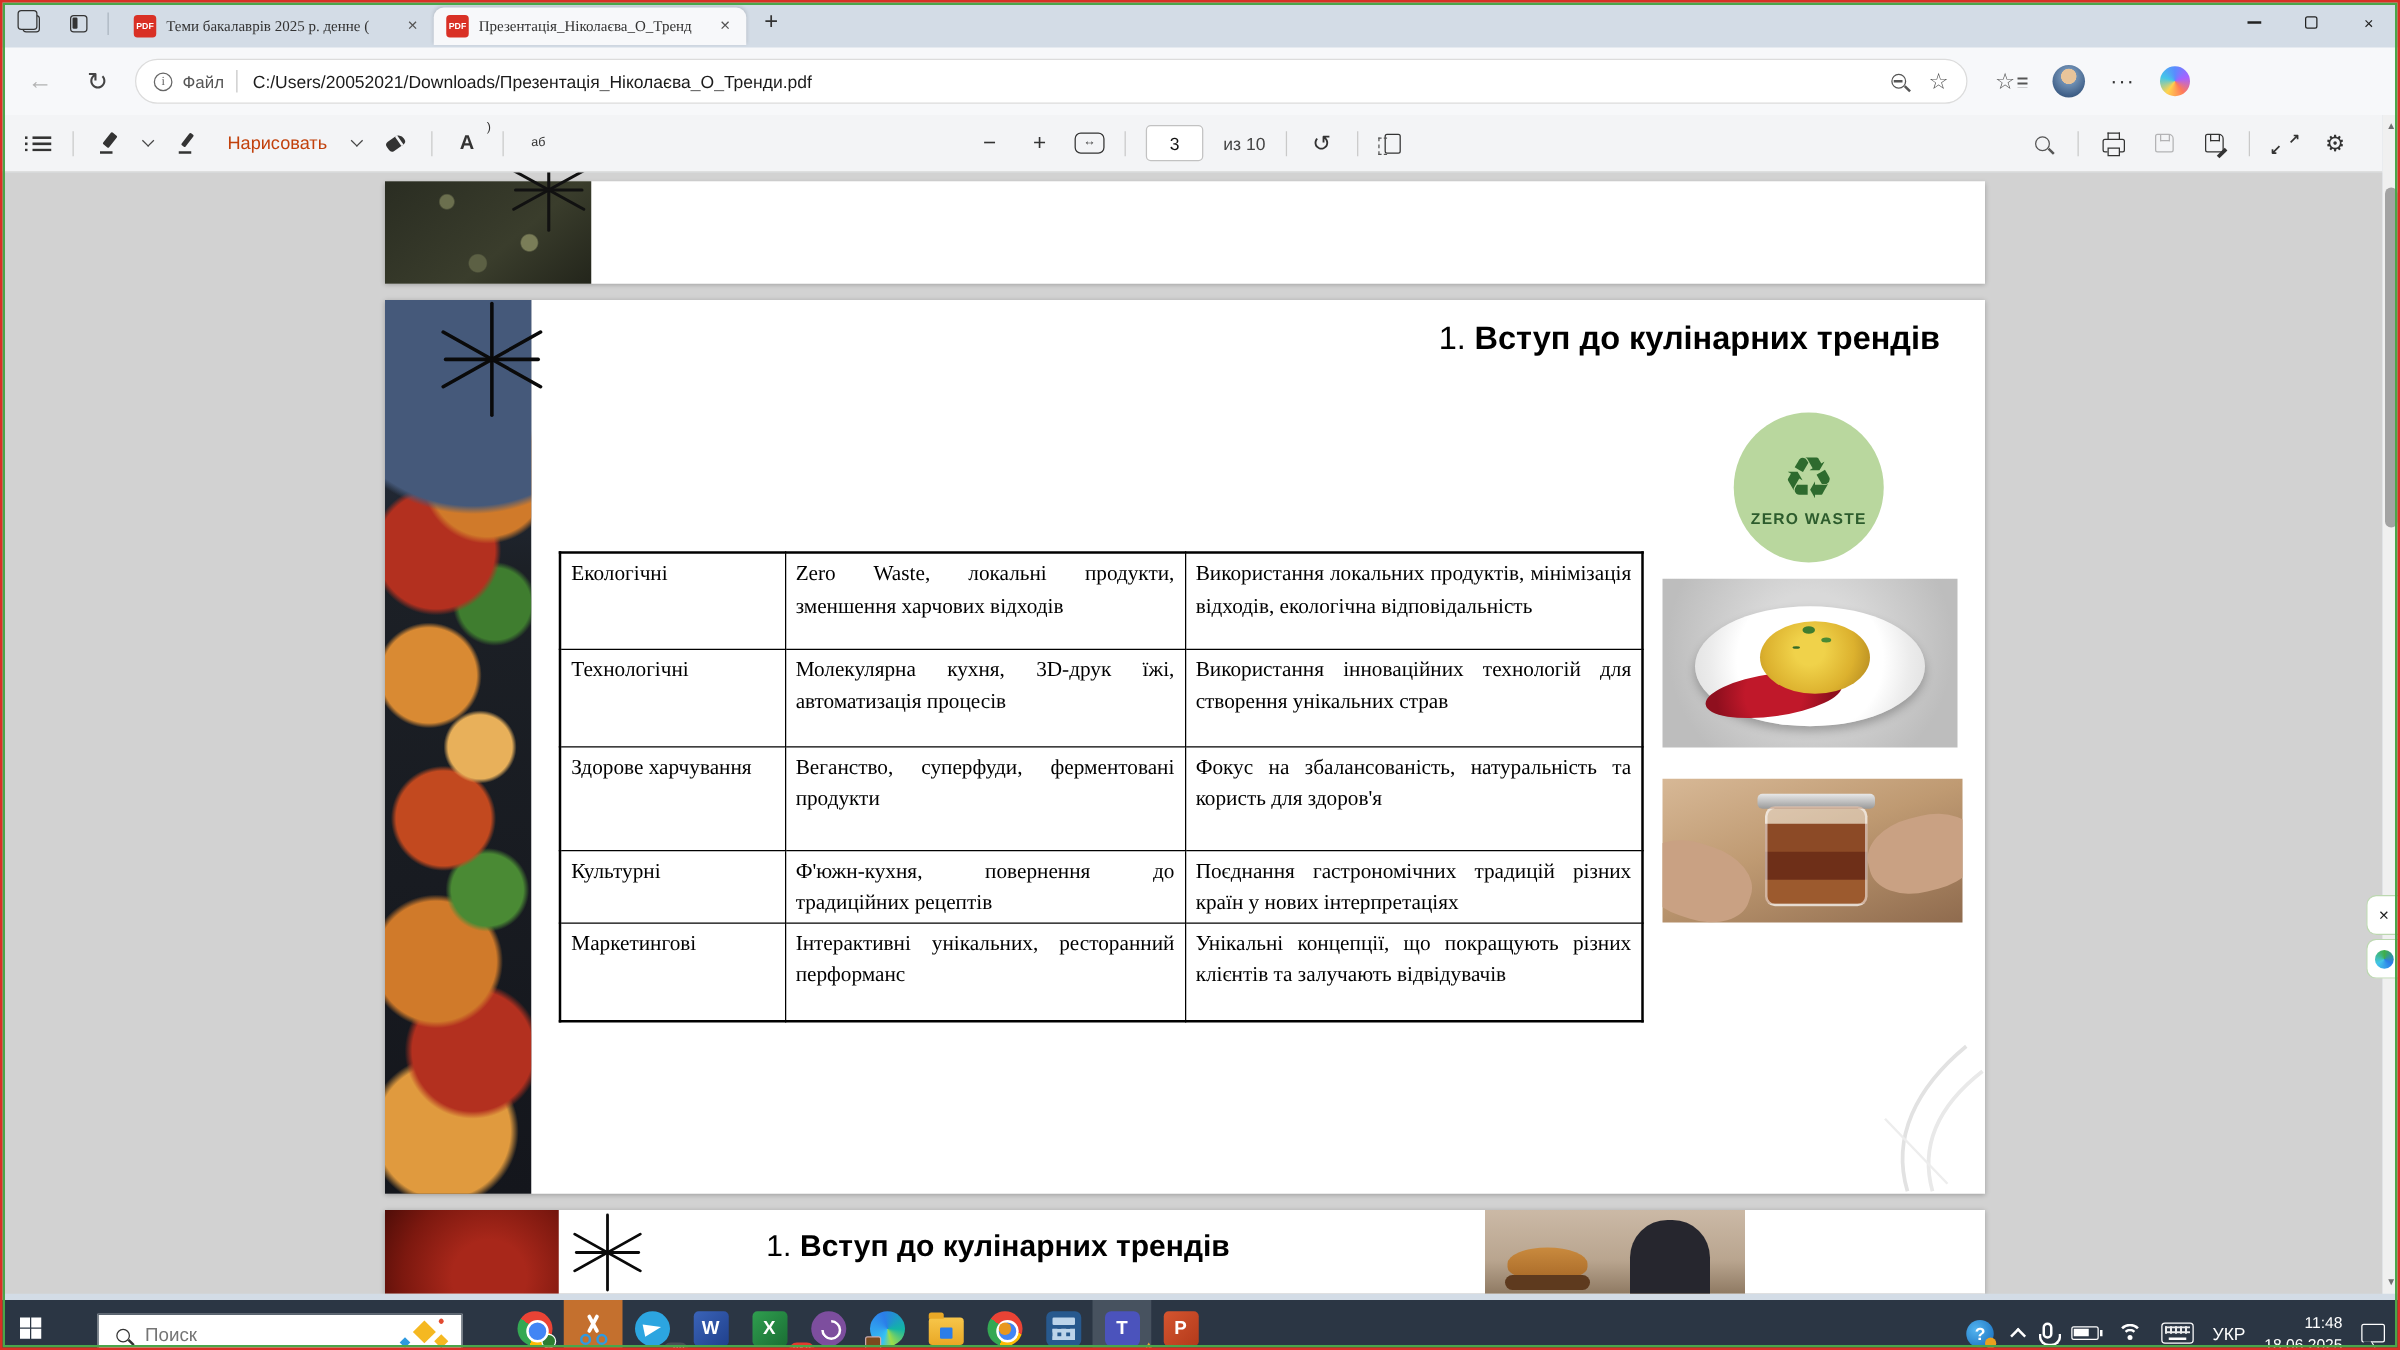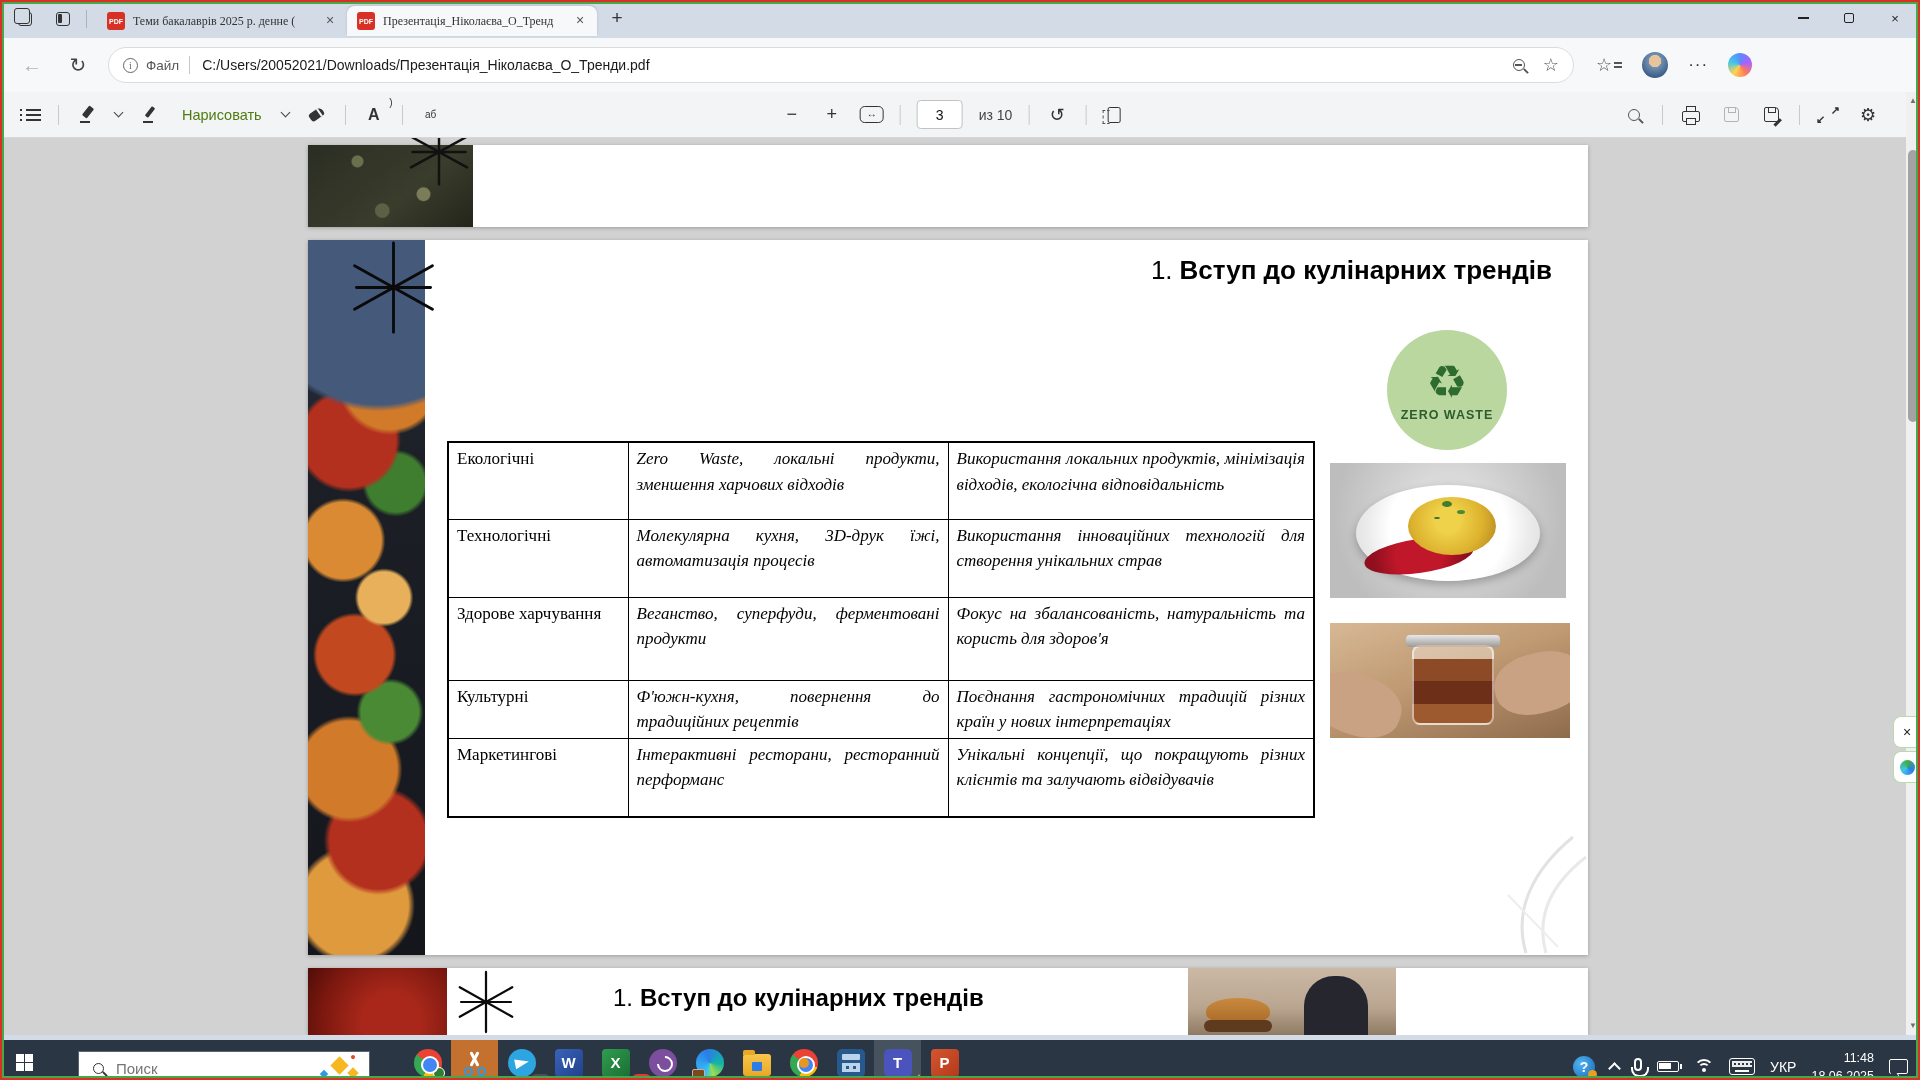--- a/index.html
+++ b/index.html
@@ -55,21 +55,21 @@
   .pb-right{position:absolute;right:26px;}
   .pb-sep{width:1px;height:20px;background:#c9c9c9;}
   .pb-btn{display:flex;align-items:center;justify-content:center;min-width:24px;height:30px;border-radius:5px;color:#333;}
   .toc{width:15px;height:12px;background:linear-gradient(#333 2px,transparent 2px) 0 0/15px 5px repeat-y;position:relative;margin-left:6px;}
   .toc::before{content:'';position:absolute;left:-6px;top:0;width:2px;height:12px;background:linear-gradient(#333 2px,transparent 2px) 0 0/2px 5px repeat-y;}
   .pen-ic{position:relative;width:16px;height:16px;}
   .pen-ic::before{content:'';position:absolute;left:6px;top:-1px;width:4px;height:12px;background:#333;transform:rotate(38deg);border-radius:1px;}
   .pen-ic::after{content:'';position:absolute;left:1px;bottom:0;width:10px;height:2px;background:#333;}
   .hl-ic::before{width:6px;}
   .chev{width:7px;height:7px;border-right:1.7px solid #444;border-bottom:1.7px solid #444;transform:rotate(45deg);margin-top:-4px;}
-  .draw-label{font-size:14.5px;color:#4d7c0f;margin:12px 4px;}
+  .draw-label{font-size:14.5px;color:#c2410c;margin:12px 4px;}
   .eraser{width:15px;height:9px;background:#333;border-radius:3px 5px 3px 3px;transform:rotate(-35deg);position:relative;}
   .eraser::after{content:'';position:absolute;right:3px;top:0;width:2px;height:9px;background:#f3f4f6;}
   .readaloud{font-size:16px;font-weight:bold;color:#333;position:relative;}
   .readaloud i{font-style:normal;font-size:10px;position:absolute;top:-3px;right:-7px;font-weight:normal;}
   .translate{font-size:10px;color:#333;}
   .glyph{font-size:18px;color:#333;}
   .fitw{width:24px;height:17px;border:1.8px solid #333;border-radius:5px;font-size:10px;line-height:13px;text-align:center;color:#333;}
   .pagebox{width:46px;height:29px;border:1px solid #c2c2c2;border-radius:4px;background:#fff;text-align:center;font-size:14px;color:#111;font-family:"Liberation Sans",sans-serif;}
   .oftotal{font-size:14px;color:#444;}
   .pageview{width:13px;height:16px;border:1.8px solid #333;border-radius:2px;position:relative;}
@@ -129,21 +129,21 @@
   .photo-jar .hand{position:absolute;width:90px;height:60px;border-radius:45%;background:#c9a183;}
   .photo-jar .hand.l{left:-18px;top:52px;transform:rotate(18deg);}
   .photo-jar .hand.r{right:-14px;top:30px;transform:rotate(-14deg);}
   .photo-jar .jar{position:absolute;left:82px;top:22px;width:82px;height:80px;border-radius:8px;background:linear-gradient(180deg,rgba(255,255,255,.35) 0 16%,#8c4a26 16% 45%,#6e2f18 45% 75%,#9c5a2e 75% 100%);border:2px solid rgba(255,255,255,.55);}
   .photo-jar .lid{position:absolute;left:76px;top:12px;width:94px;height:12px;border-radius:4px;background:linear-gradient(#e8e8e8,#9a9a9a);}
   .table-caption{position:absolute;left:139px;top:145px;font-family:"Liberation Serif",serif;font-size:20px;color:#000;}
   .doc-table{position:absolute;left:139px;top:201px;width:866px;border-collapse:collapse;table-layout:fixed;font-family:"Liberation Serif",serif;font-size:17px;color:#000;border:2px solid #000;}
   .doc-table th,.doc-table td{border:1px solid #000;padding:3px 8px;line-height:1.5;vertical-align:top;font-weight:normal;}
   .doc-table th{text-align:center;vertical-align:middle;}
   .doc-table col.c1{width:180px;} .doc-table col.c2{width:320px;} .doc-table col.c3{width:366px;}
-  .doc-table .just{text-align:justify;font-style:italic;}
+  .doc-table .just{text-align:justify;}
   tr.r0{height:53px;} tr.r1{height:77px;} tr.r2{height:78px;} tr.r3{height:83px;} tr.r4{height:52px;} tr.r5{height:79px;}
   .curves{position:absolute;left:1180px;top:595px;}
 
   
   .scrollbar{position:absolute;left:1906px;top:92px;width:14px;height:943px;background:#f0f0f0;z-index:20;}
   .sb-arrow{position:absolute;left:0;width:14px;height:14px;color:#6f6f6f;font-size:8px;text-align:center;line-height:14px;}
   .sb-up{top:2px;} .sb-down{bottom:2px;}
   .sb-thumb{position:absolute;left:2px;top:58px;width:10px;height:272px;background:#a3a3a3;border-radius:5px;}
 
   
@@ -433,21 +433,21 @@
           <td class="just">Веганство, суперфуди, ферментовані продукти</td>
           <td class="just">Фокус на збалансованість, натуральність та користь для здоров'я</td>
         </tr>
         <tr class="r4">
           <td>Культурні</td>
           <td class="just">Ф'южн-кухня, повернення до традиційних рецептів</td>
           <td class="just">Поєднання гастрономічних традицій різних країн у нових інтерпретаціях</td>
         </tr>
         <tr class="r5">
           <td>Маркетингові</td>
-          <td class="just">Інтерактивні ресторани, ресторанний перформанс</td>
+          <td class="just">Інтерактивні унікальних, ресторанний перформанс</td>
           <td class="just">Унікальні концепції, що покращують різних клієнтів та залучають відвідувачів</td>
         </tr>
       </tbody>
         </table>
 
       <svg class="curves" width="100" height="120" viewBox="0 0 100 120">
         <path d="M85,2 C45,35 25,75 38,118" stroke="#e2e2e2" stroke-width="3" fill="none"></path>
         <path d="M98,22 C62,50 48,82 58,118" stroke="#e9e9e9" stroke-width="3" fill="none"></path>
         <path d="M20,60 L70,112" stroke="#ededed" stroke-width="2" fill="none"></path>
       </svg>

